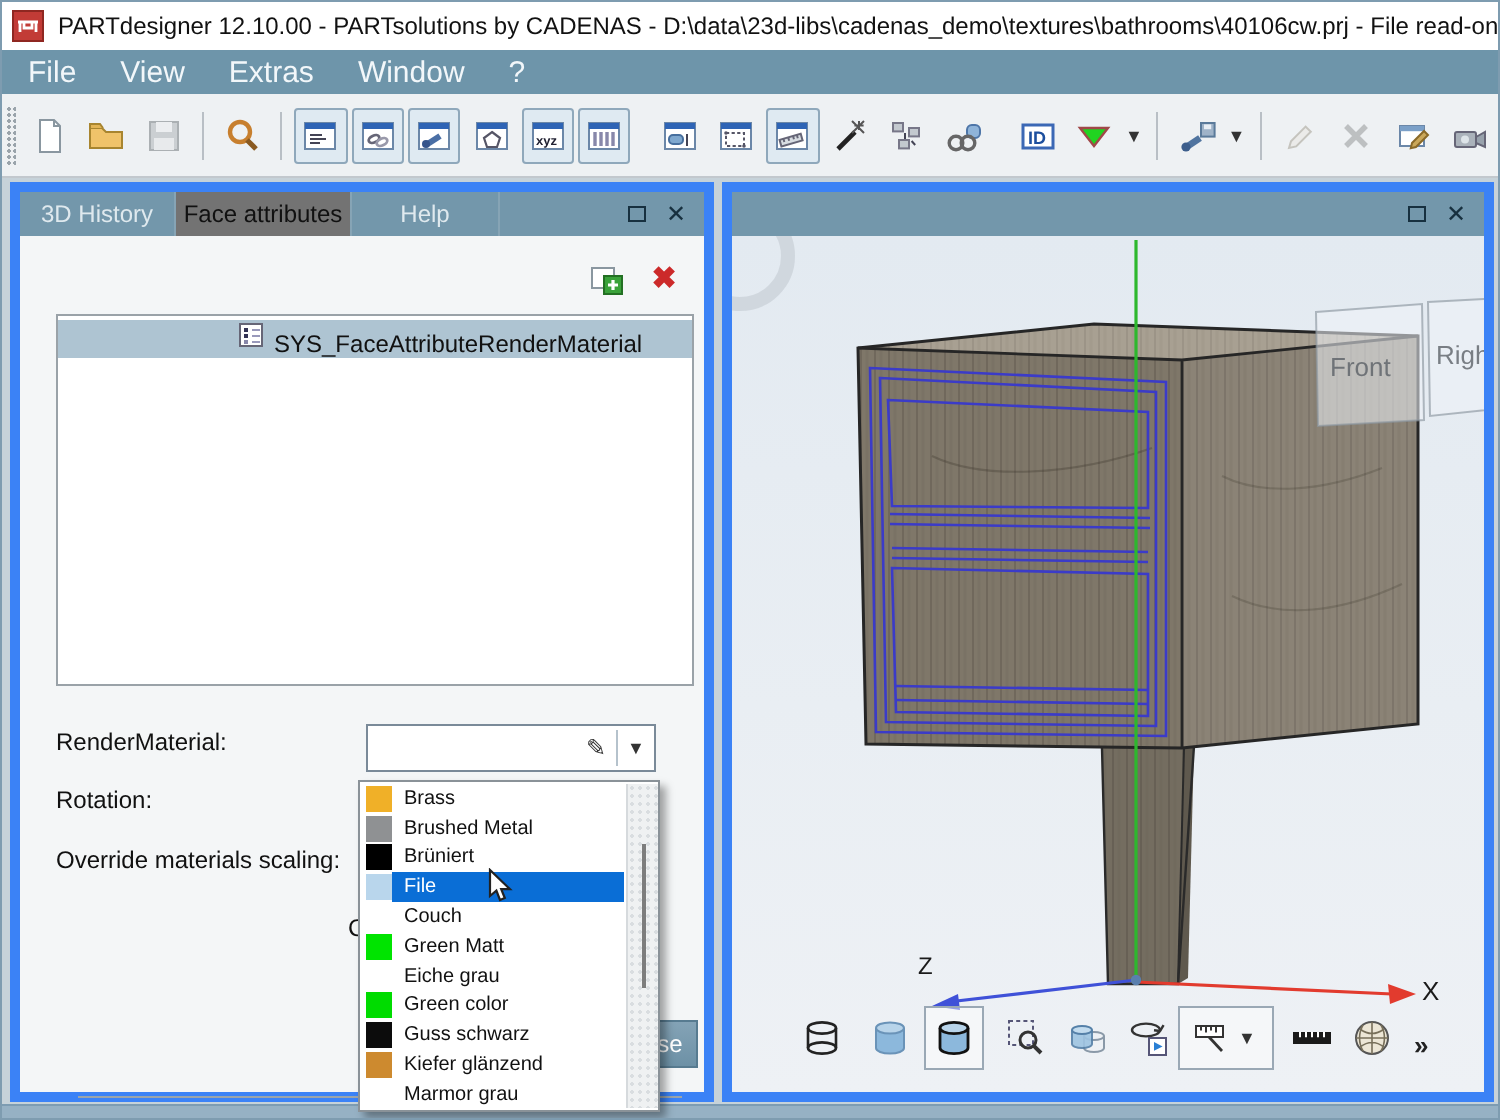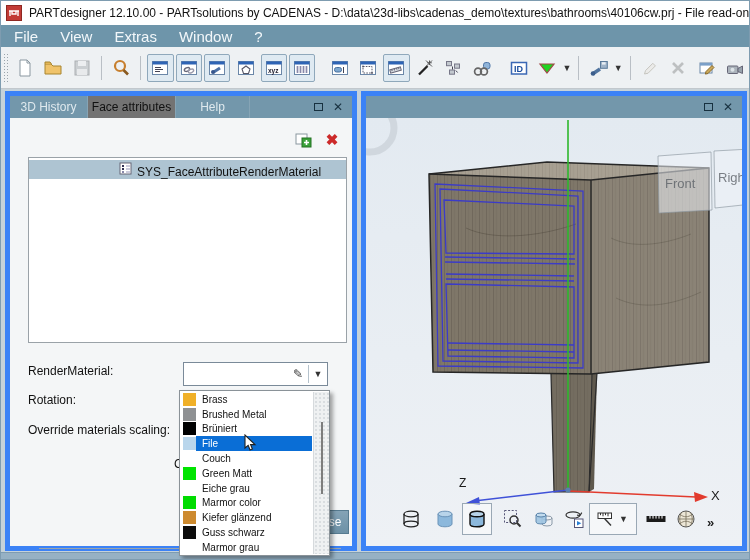--- a/index.html
+++ b/index.html
@@ -348,29 +348,29 @@
           <div class="dd-row">
             <span class="dd-swatch" style="background: rgb(0, 228, 0);"></span>
             <span class="dd-label">Green Matt</span>
           </div>
           <div class="dd-row">
             <span class="dd-swatch" style="visibility: hidden;"></span>
             <span class="dd-label">Eiche grau</span>
           </div>
           <div class="dd-row">
             <span class="dd-swatch" style="background: rgb(0, 220, 0);"></span>
-            <span class="dd-label">Marmor color</span>
+            <span class="dd-label">Green color</span>
+          </div>
+          <div class="dd-row">
+            <span class="dd-swatch" style="background: rgb(12, 12, 12);"></span>
+            <span class="dd-label">Guss schwarz</span>
           </div>
           <div class="dd-row">
             <span class="dd-swatch" style="background: rgb(205, 138, 47);"></span>
             <span class="dd-label">Kiefer glänzend</span>
-          </div>
-          <div class="dd-row">
-            <span class="dd-swatch" style="background: rgb(12, 12, 12);"></span>
-            <span class="dd-label">Guss schwarz</span>
           </div>
           <div class="dd-row">
             <span class="dd-swatch" style="visibility: hidden;"></span>
             <span class="dd-label">Marmor grau</span>
           </div>
         </div>
       <div id="dd-scroll">
         <div id="dd-thumb"></div>
       </div>
     </div>

